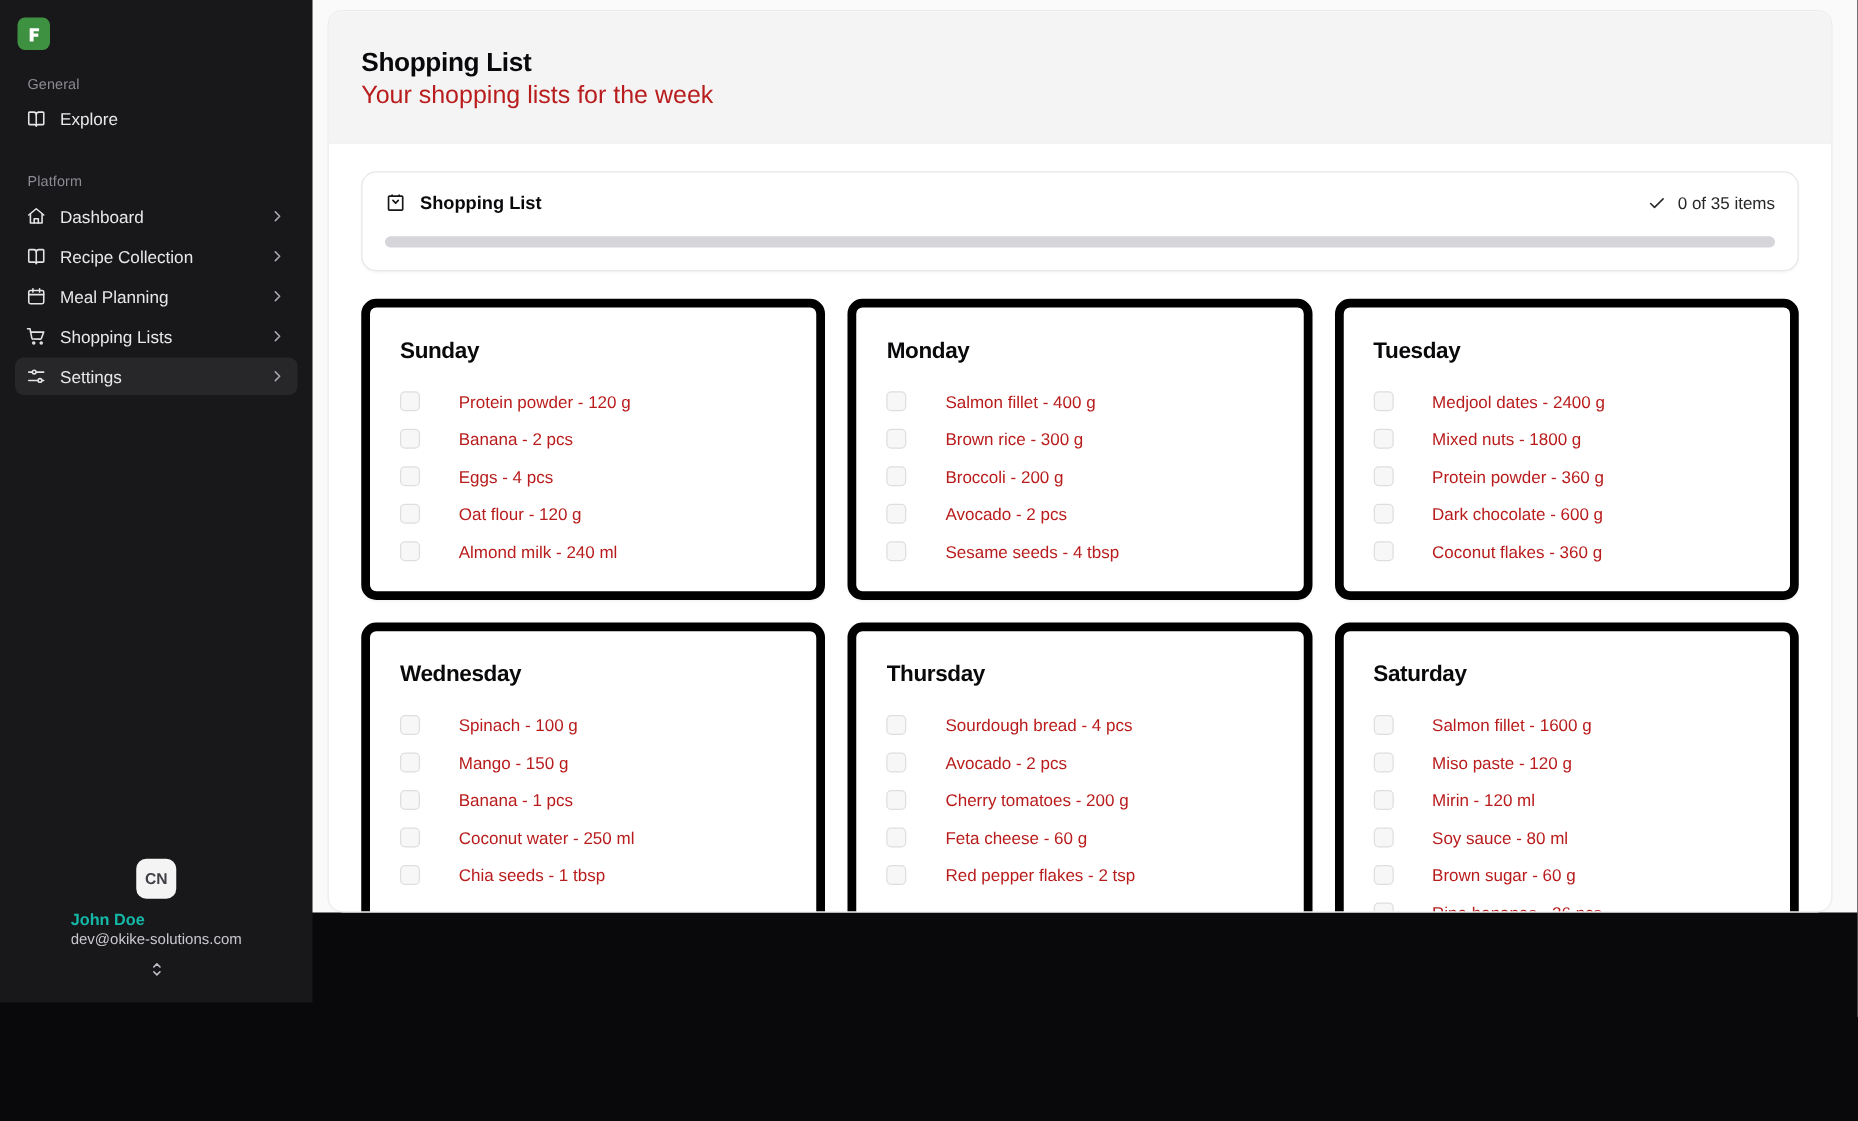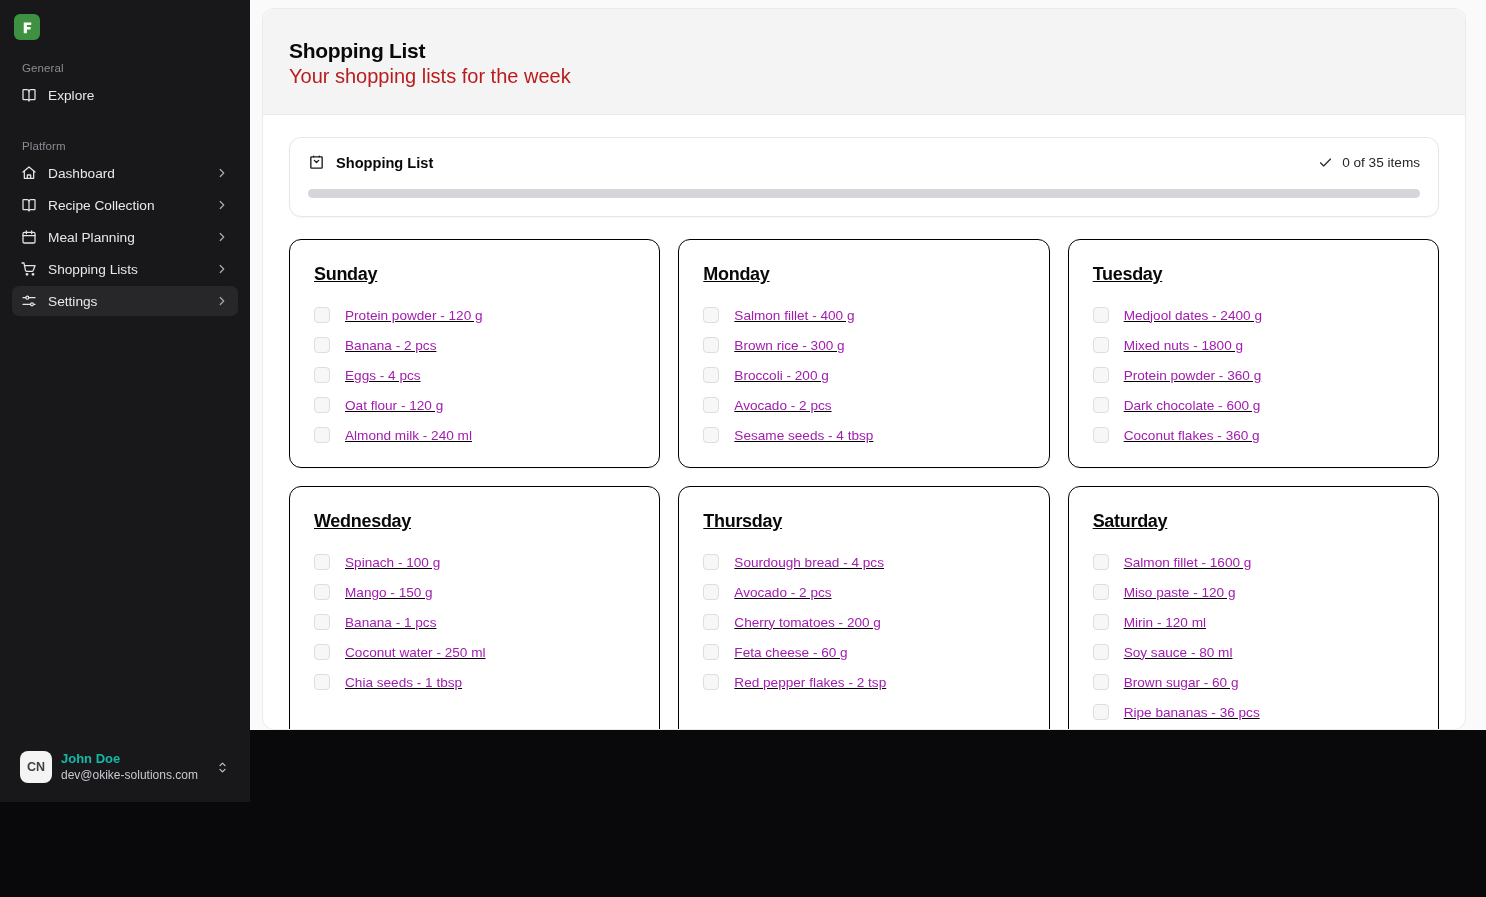--- a/index.html
+++ b/index.html
@@ -44,20 +44,21 @@
   .nav-item .chev { color: #a9a9b2; display: flex; align-items: center; }
   .nav-icon { width: 16px; height: 16px; display: flex; align-items: center; justify-content: center; flex: 0 0 16px; color: #e4e4e7;}
   .nav-icon svg { width: 16px; height: 16px; display: block; }
   .nav-gap { height: 16px; }
 
   .user-box {
     margin: 0 12px 12px 12px; padding: 7px 8px;
     border-radius: 9px;
     display: flex; align-items: center; gap: 9px;
     cursor: pointer;
+    flex-direction: column;
   }
   .avatar {
     width: 32px; height: 32px; border-radius: 8px;
     background: #f4f4f5; color: #3f3f46;
     display: flex; align-items: center; justify-content: center;
     font-size: 12.5px; font-weight: 600; flex: 0 0 32px;
   }
   .user-meta { flex: 1 1 auto; min-width: 0; line-height: 1.25; }
   .user-name { font-size: 13px; font-weight: 700; color: #14b8a6; white-space: nowrap; }
   .user-mail { font-size: 12px; color: #c8c8cf; white-space: nowrap; overflow: hidden; text-overflow: ellipsis; }
@@ -108,36 +109,35 @@
   }
   .progress-fill { height: 100%; background: #18181b; border-radius: 999px; width: 0%; }
 
   .day-grid {
     margin-top: 22px;
     display: grid;
     grid-template-columns: repeat(3, 1fr);
     gap: 18px;
   }
   .day-card {
-    border: 1px solid #000000;
+    border: 7px solid #000000;
     border-radius: 12px;
     background: #fff;
     padding: 24px 24px 24px 24px;
     box-shadow: 0 1px 2px rgba(16,16,20,.04);
-    text-decoration: underline;
   }
   .day-title { font-size: 18px; font-weight: 700; color: #09090b; letter-spacing: -.3px; }
   .items { margin-top: 22px; display: flex; flex-direction: column; gap: 14px; }
   .item { display: flex; align-items: center; gap: 15px; }
   .cb {
     width: 16px; height: 16px; border-radius: 4px;
     border: 1px solid #dededf; background: #f7f7f8;
     flex: 0 0 16px; cursor: pointer;
   }
-  .item-label { font-size: 13.6px; color: #a21caf; white-space: nowrap; }
+  .item-label { font-size: 13.6px; color: #b91c1c; white-space: nowrap; margin-left: 16px; }
 </style>
 </head>
 <body>
 
 <div class="app">
 
   <aside class="sidebar">
     <div class="logo-row">
       <div class="logo">
         <svg viewBox="0 0 24 24" width="15" height="15" aria-hidden="true">

